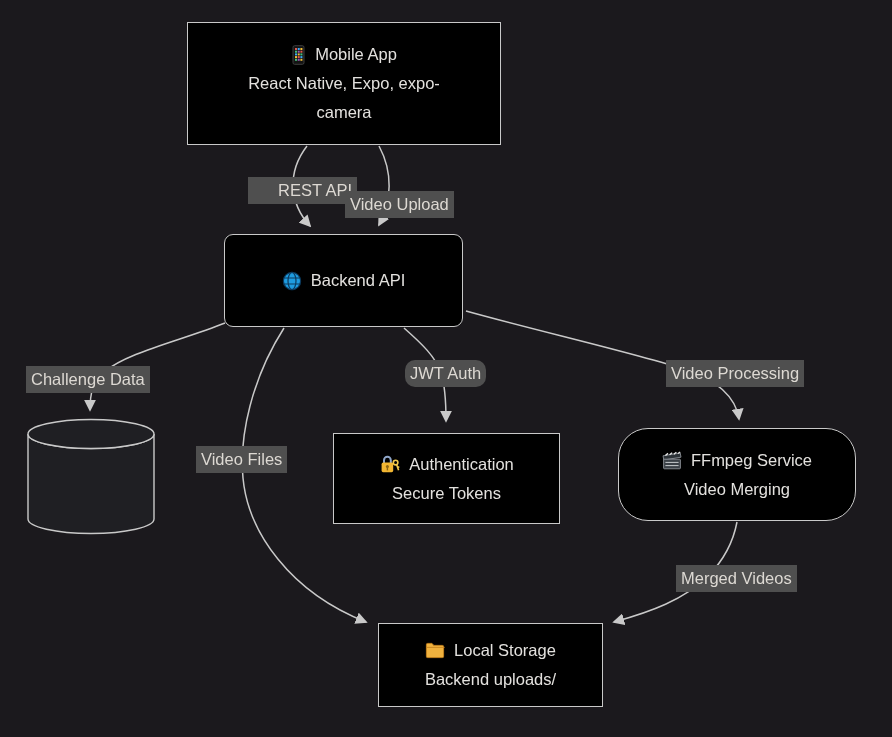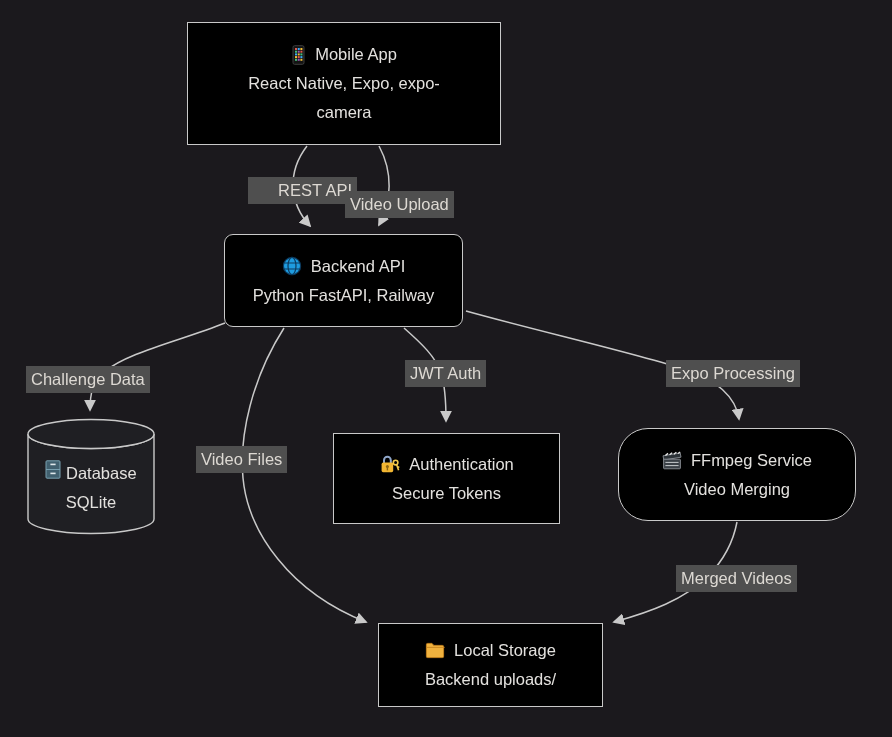--- a/index.html
+++ b/index.html
@@ -84,42 +84,27 @@
           <circle cx="10" cy="10" r="8.6" fill="#1e9ce0"></circle>
           <g fill="none" stroke="#0c3a5e" stroke-width="1.2">
             <circle cx="10" cy="10" r="8.6"></circle>
             <ellipse cx="10" cy="10" rx="4" ry="8.6"></ellipse>
             <path d="M1.6,7 H18.4 M1.6,13 H18.4"></path>
           </g>
         </svg>
       </span>
       <span>Backend API</span>
     </div>
-    <div class="subtitle">Python FastAPI, Railway</div>
   </div>
 
   <div class="cyl" style="left:27px;top:418px;width:128px;height:117px;">
     <svg class="cyl-shape" width="128" height="117" viewBox="0 0 128 117">
       <path d="M1,16 A63,14.5 0 0 0 127,16 L127,101 A63,14.5 0 0 1 1,101 Z" fill="#1f1f23" stroke="#c9c9c9" stroke-width="1.4"></path>
       <ellipse cx="64" cy="16" rx="63" ry="14.5" fill="#1f1f23" stroke="#c9c9c9" stroke-width="1.4"></ellipse>
     </svg>
-    <div class="cyl-text">
-      <div class="title-row">
-        <span class="icon">
-          <svg width="16" height="19" viewBox="0 0 16 19">
-            <rect x="1" y="0.8" width="14" height="17.4" rx="1" fill="#41606f" stroke="#78a0b0"></rect>
-            <path d="M1,9.5 H15" stroke="#78a0b0"></path>
-            <rect x="5.4" y="3.6" width="5.2" height="1.6" fill="#dfe8ec"></rect>
-            <rect x="5.4" y="12.6" width="5.2" height="1.6" fill="#dfe8ec"></rect>
-          </svg>
-        </span>
-        <span>Database</span>
-      </div>
-      <div class="subtitle">SQLite</div>
-    </div>
   </div>
 
   <div class="node" style="left:333px;top:433px;width:227px;height:91px;">
     <div class="title-row">
       <span class="icon">
         <svg width="21" height="20" viewBox="0 0 21 20">
           <path d="M5,9 V6.2 a3.4,3.4 0 0 1 6.8,0 V9" fill="none" stroke="#8fa6c9" stroke-width="2"></path>
           <rect x="2.6" y="8.6" width="11.6" height="9.6" rx="1.6" fill="#f2b632"></rect>
           <circle cx="8.4" cy="12.6" r="1.5" fill="#8a6414"></circle>
           <rect x="7.7" y="13.4" width="1.4" height="3" fill="#8a6414"></rect>
@@ -157,17 +142,17 @@
       </span>
       <span>Local Storage</span>
     </div>
     <div class="subtitle">Backend uploads/</div>
   </div>
 
   <div class="edge-label" style="left:248px;top:177px;padding-left:30px;">REST API</div>
   <div class="edge-label" style="left:345px;top:177px;margin-top:14px;">Video Upload</div>
   <div class="edge-label" style="left:26px;top:366px;">Challenge Data</div>
   <div class="edge-label" style="left:196px;top:446px;">Video Files</div>
-  <div class="edge-label" style="left:405px;top:360px;">JWT Auth</div>
-  <div class="edge-label" style="left:666px;top:360px;">Expo Processing</div>
+  <div class="edge-label" style="left:405px;top:360px;border-radius:10px;">JWT Auth</div>
+  <div class="edge-label" style="left:666px;top:360px;">Video Processing</div>
   <div class="edge-label" style="left:676px;top:565px;">Merged Videos</div>
 
 </div>
 
 </body></html>

